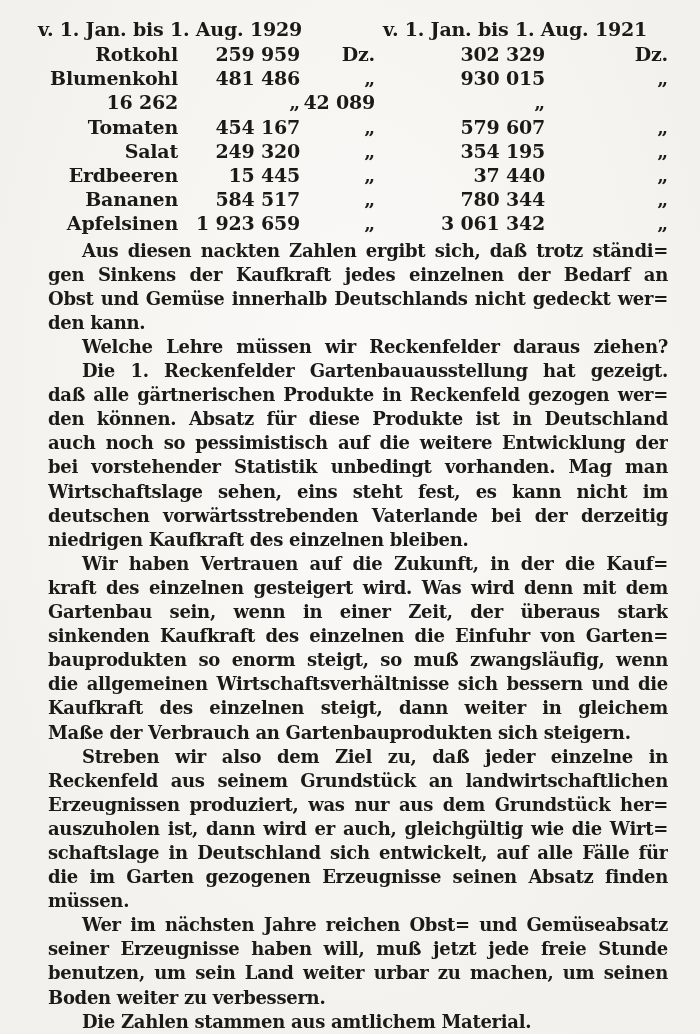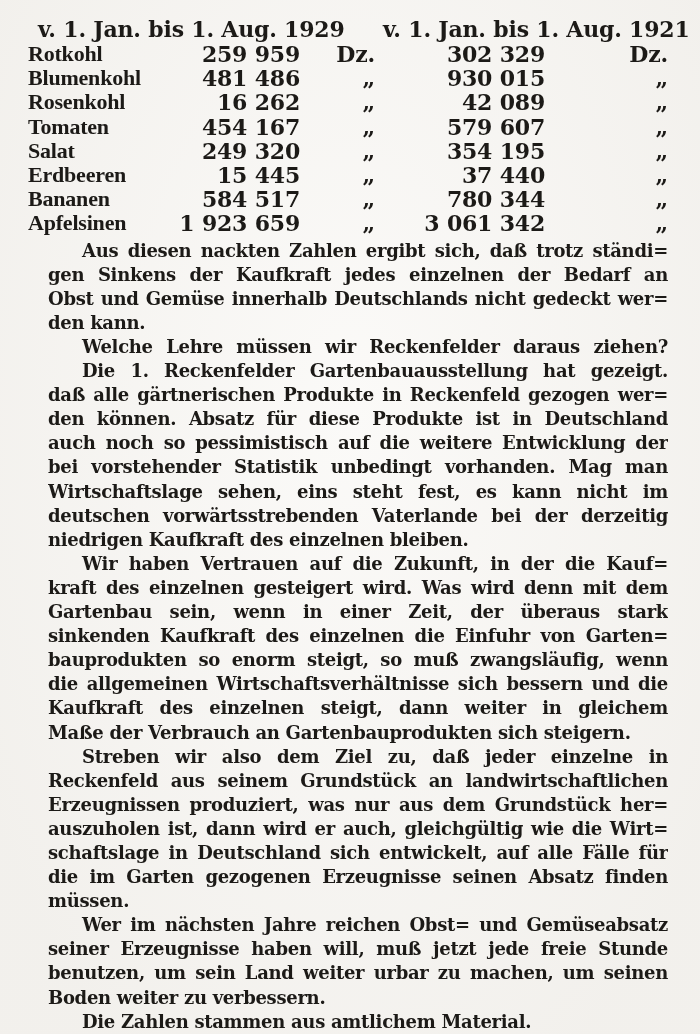--- a/index.html
+++ b/index.html
@@ -21,39 +21,39 @@
     height: 1034px;
     background:
       radial-gradient(ellipse at 50% 40%, rgba(255,255,255,0.5), rgba(0,0,0,0.02) 85%),
       #f7f5f1;
     box-sizing: border-box;
     padding: 16px 32px 0 28px;
   }
   
   .stat-table {
     font-weight: 700;
-    font-size: 22px;
+    font-size: 19px;
     letter-spacing: -0.2px;
   }
   .t-head {
     display: grid;
     grid-template-columns: 355px 1fr;
     line-height: 26px;
     white-space: nowrap;
   }
   .t-head .h-left  { padding-left: 10px; }
   .t-head .h-right { padding-left: 0px; }
   .t-head .year { font-family: "DejaVu Serif", serif; font-weight: 700; }
   .t-row {
     display: grid;
     grid-template-columns: 150px 122px 75px 170px 1fr;
     line-height: 24.2px;
     white-space: nowrap;
   }
-  .t-row .c-label { text-align: left; font-family: Liberation Serif, serif; }
+  .t-row .c-label { text-align: right; }
   .t-row .c-num   { text-align: right; font-variant-numeric: tabular-nums; }
   .t-row .c-unit  { text-align: right; padding-left: 13px; }
   
   .article {
     margin-top: 3px;
     font-size: 18px;
     font-weight: 700;
     letter-spacing: -0.3px;
     margin-left: 20px;
   }
@@ -86,21 +86,20 @@
       <div class="c-unit">Dz.</div>
     </div>
     <div class="t-row">
       <div class="c-label">Blumenkohl</div>
       <div class="c-num">481 486</div>
       <div class="c-unit">„</div>
       <div class="c-num">930 015</div>
       <div class="c-unit">„</div>
     </div>
     <div class="t-row">
-      <div class="c-label">Rosenkohl</div>
       <div class="c-num">16 262</div>
       <div class="c-unit">„</div>
       <div class="c-num">42 089</div>
       <div class="c-unit">„</div>
     </div>
     <div class="t-row">
       <div class="c-label">Tomaten</div>
       <div class="c-num">454 167</div>
       <div class="c-unit">„</div>
       <div class="c-num">579 607</div>

